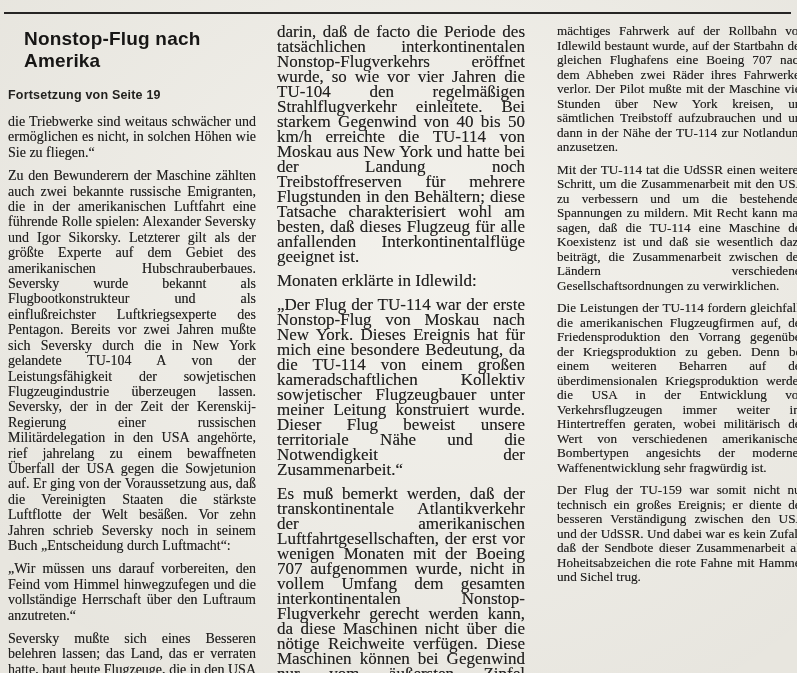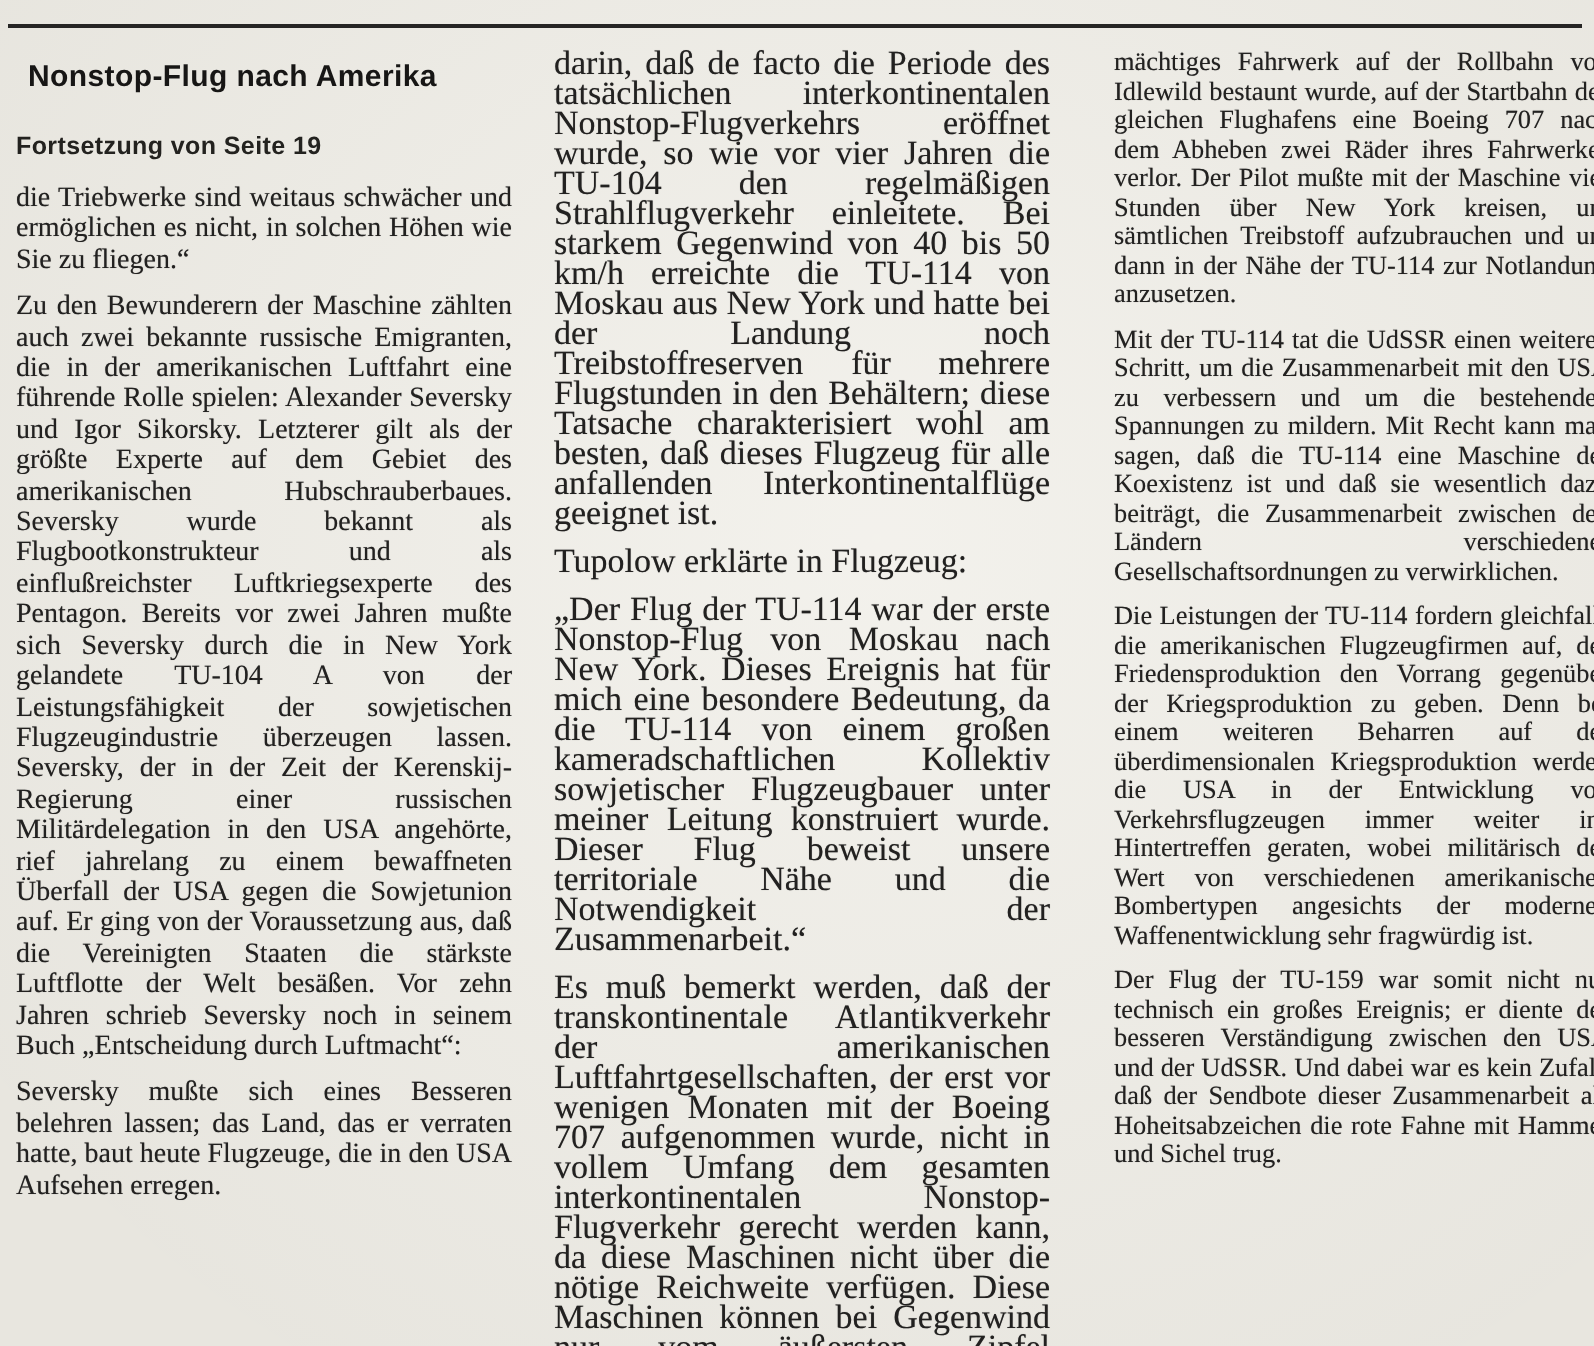--- a/index.html
+++ b/index.html
@@ -30,25 +30,25 @@
     width: 248px;
     top: 24px;
   }
   .col-1 { left: 8px;  }
   .col-2 { left: 277px; }
   .col-3 { left: 545px; margin-left: 12px; }
 
   .article-title {
     font-family: "Liberation Sans", sans-serif;
     font-weight: 700;
-    font-size: 15px;
+    font-size: 19px;
     line-height: 22px;
     letter-spacing: 0.2px;
     color: #171615;
-    margin: 4px 0 10px 6px;
+    margin: 4px 0 10px 16px;
   }
   .continuation {
     font-family: "Liberation Sans", sans-serif;
     font-weight: 700;
     font-size: 12.5px;
     letter-spacing: 0.2px;
     color: #23221f;
     margin: 16px 0 12px 0;
   }
   p.body-par {
@@ -68,27 +68,28 @@
 </head>
 <body>
 
 <div class="top-rule"></div>
 
 <div class="col col-1">
   <h1 class="article-title">Nonstop-Flug nach Amerika</h1>
   <div class="continuation">Fortsetzung von Seite 19</div>
   <p class="body-par">die Triebwerke sind weitaus schwächer und ermöglichen es nicht, in solchen Höhen wie Sie zu fliegen.“</p>
   <p class="body-par">Zu den Bewunderern der Maschine zählten auch zwei bekannte russische Emigranten, die in der amerikanischen Luftfahrt eine führende Rolle spielen: Alexander Seversky und Igor Sikorsky. Letzterer gilt als der größte Experte auf dem Gebiet des amerikanischen Hubschrauberbaues. Seversky wurde bekannt als Flugbootkonstrukteur und als einflußreichster Luftkriegsexperte des Pentagon. Bereits vor zwei Jahren mußte sich Seversky durch die in New York gelandete TU-104 A von der Leistungsfähigkeit der sowjetischen Flugzeugindustrie überzeugen lassen. Seversky, der in der Zeit der Kerenskij-Regierung einer russischen Militärdelegation in den USA angehörte, rief jahrelang zu einem bewaffneten Überfall der USA gegen die Sowjetunion auf. Er ging von der Voraussetzung aus, daß die Vereinigten Staaten die stärkste Luftflotte der Welt besäßen. Vor zehn Jahren schrieb Seversky noch in seinem Buch „Entscheidung durch Luftmacht“:</p>
+  <p class="body-par">„Wir müssen uns darauf vorbereiten, den Feind vom Himmel hinwegzufegen und die vollständige Herrschaft über den Luftraum anzutreten.“</p>
   <p class="body-par">Seversky mußte sich eines Besseren belehren lassen; das Land, das er verraten hatte, baut heute Flugzeuge, die in den USA Aufsehen erregen.</p>
 
 </div>
 
 <div class="col col-2">
   <p class="body-par">darin, daß de facto die Periode des tatsächlichen interkontinentalen Nonstop-Flugverkehrs eröffnet wurde, so wie vor vier Jahren die TU-104 den regelmäßigen Strahlflugverkehr einleitete. Bei starkem Gegenwind von 40 bis 50 km/h erreichte die TU-114 von Moskau aus New York und hatte bei der Landung noch Treibstoffreserven für mehrere Flugstunden in den Behältern; diese Tatsache charakterisiert wohl am besten, daß dieses Flugzeug für alle anfallenden Interkontinentalflüge geeignet ist.</p>
-  <p class="body-par">Tupolow erklärte in Flugzeug:</p>
+  <p class="body-par">Monaten erklärte in Idlewild:</p>
   <p class="body-par">„Der Flug der TU-114 war der erste Nonstop-Flug von Moskau nach New York. Dieses Ereignis hat für mich eine besondere Bedeutung, da die TU-114 von einem großen kameradschaftlichen Kollektiv sowjetischer Flugzeugbauer unter meiner Leitung konstruiert wurde. Dieser Flug beweist unsere territoriale Nähe und die Notwendigkeit der Zusammenarbeit.“</p>
   <p class="body-par">Es muß bemerkt werden, daß der transkontinentale Atlantikverkehr der amerikanischen Luftfahrtgesellschaften, der erst vor wenigen Monaten mit der Boeing 707 aufgenommen wurde, nicht in vollem Umfang dem gesamten interkontinentalen Nonstop-Flugverkehr gerecht werden kann, da diese Maschinen nicht über die nötige Reichweite verfügen. Diese Maschinen können bei Gegenwind nur vom äußersten Zipfel Westeuropas die Ostküste der USA erreichen.</p>
   <p class="body-par cont-end">Es muß als eine Ironie des Zufalls bewertet werden, daß zu dem Zeitpunkt, als die TU-114 und deren</p>
 </div>
 
 <div class="col col-3">
   <p class="body-par">mächtiges Fahrwerk auf der Rollbahn von Idlewild bestaunt wurde, auf der Startbahn des gleichen Flughafens eine Boeing 707 nach dem Abheben zwei Räder ihres Fahrwerkes verlor. Der Pilot mußte mit der Maschine vier Stunden über New York kreisen, um sämtlichen Treibstoff aufzubrauchen und um dann in der Nähe der TU-114 zur Notlandung anzusetzen.</p>
   <p class="body-par">Mit der TU-114 tat die UdSSR einen weiteren Schritt, um die Zusammenarbeit mit den USA zu verbessern und um die bestehenden Spannungen zu mildern. Mit Recht kann man sagen, daß die TU-114 eine Maschine der Koexistenz ist und daß sie wesentlich dazu beiträgt, die Zusammenarbeit zwischen den Ländern verschiedener Gesellschaftsordnungen zu verwirklichen.</p>
   <p class="body-par">Die Leistungen der TU-114 fordern gleichfalls die amerikanischen Flugzeugfirmen auf, der Friedensproduktion den Vorrang gegenüber der Kriegsproduktion zu geben. Denn bei einem weiteren Beharren auf der überdimensionalen Kriegsproduktion werden die USA in der Entwicklung von Verkehrsflugzeugen immer weiter ins Hintertreffen geraten, wobei militärisch der Wert von verschiedenen amerikanischen Bombertypen angesichts der modernen Waffenentwicklung sehr fragwürdig ist.</p>
   <p class="body-par">Der Flug der TU-159 war somit nicht nur technisch ein großes Ereignis; er diente der besseren Verständigung zwischen den USA und der UdSSR. Und dabei war es kein Zufall, daß der Sendbote dieser Zusammenarbeit als Hoheitsabzeichen die rote Fahne mit Hammer und Sichel trug.</p>

